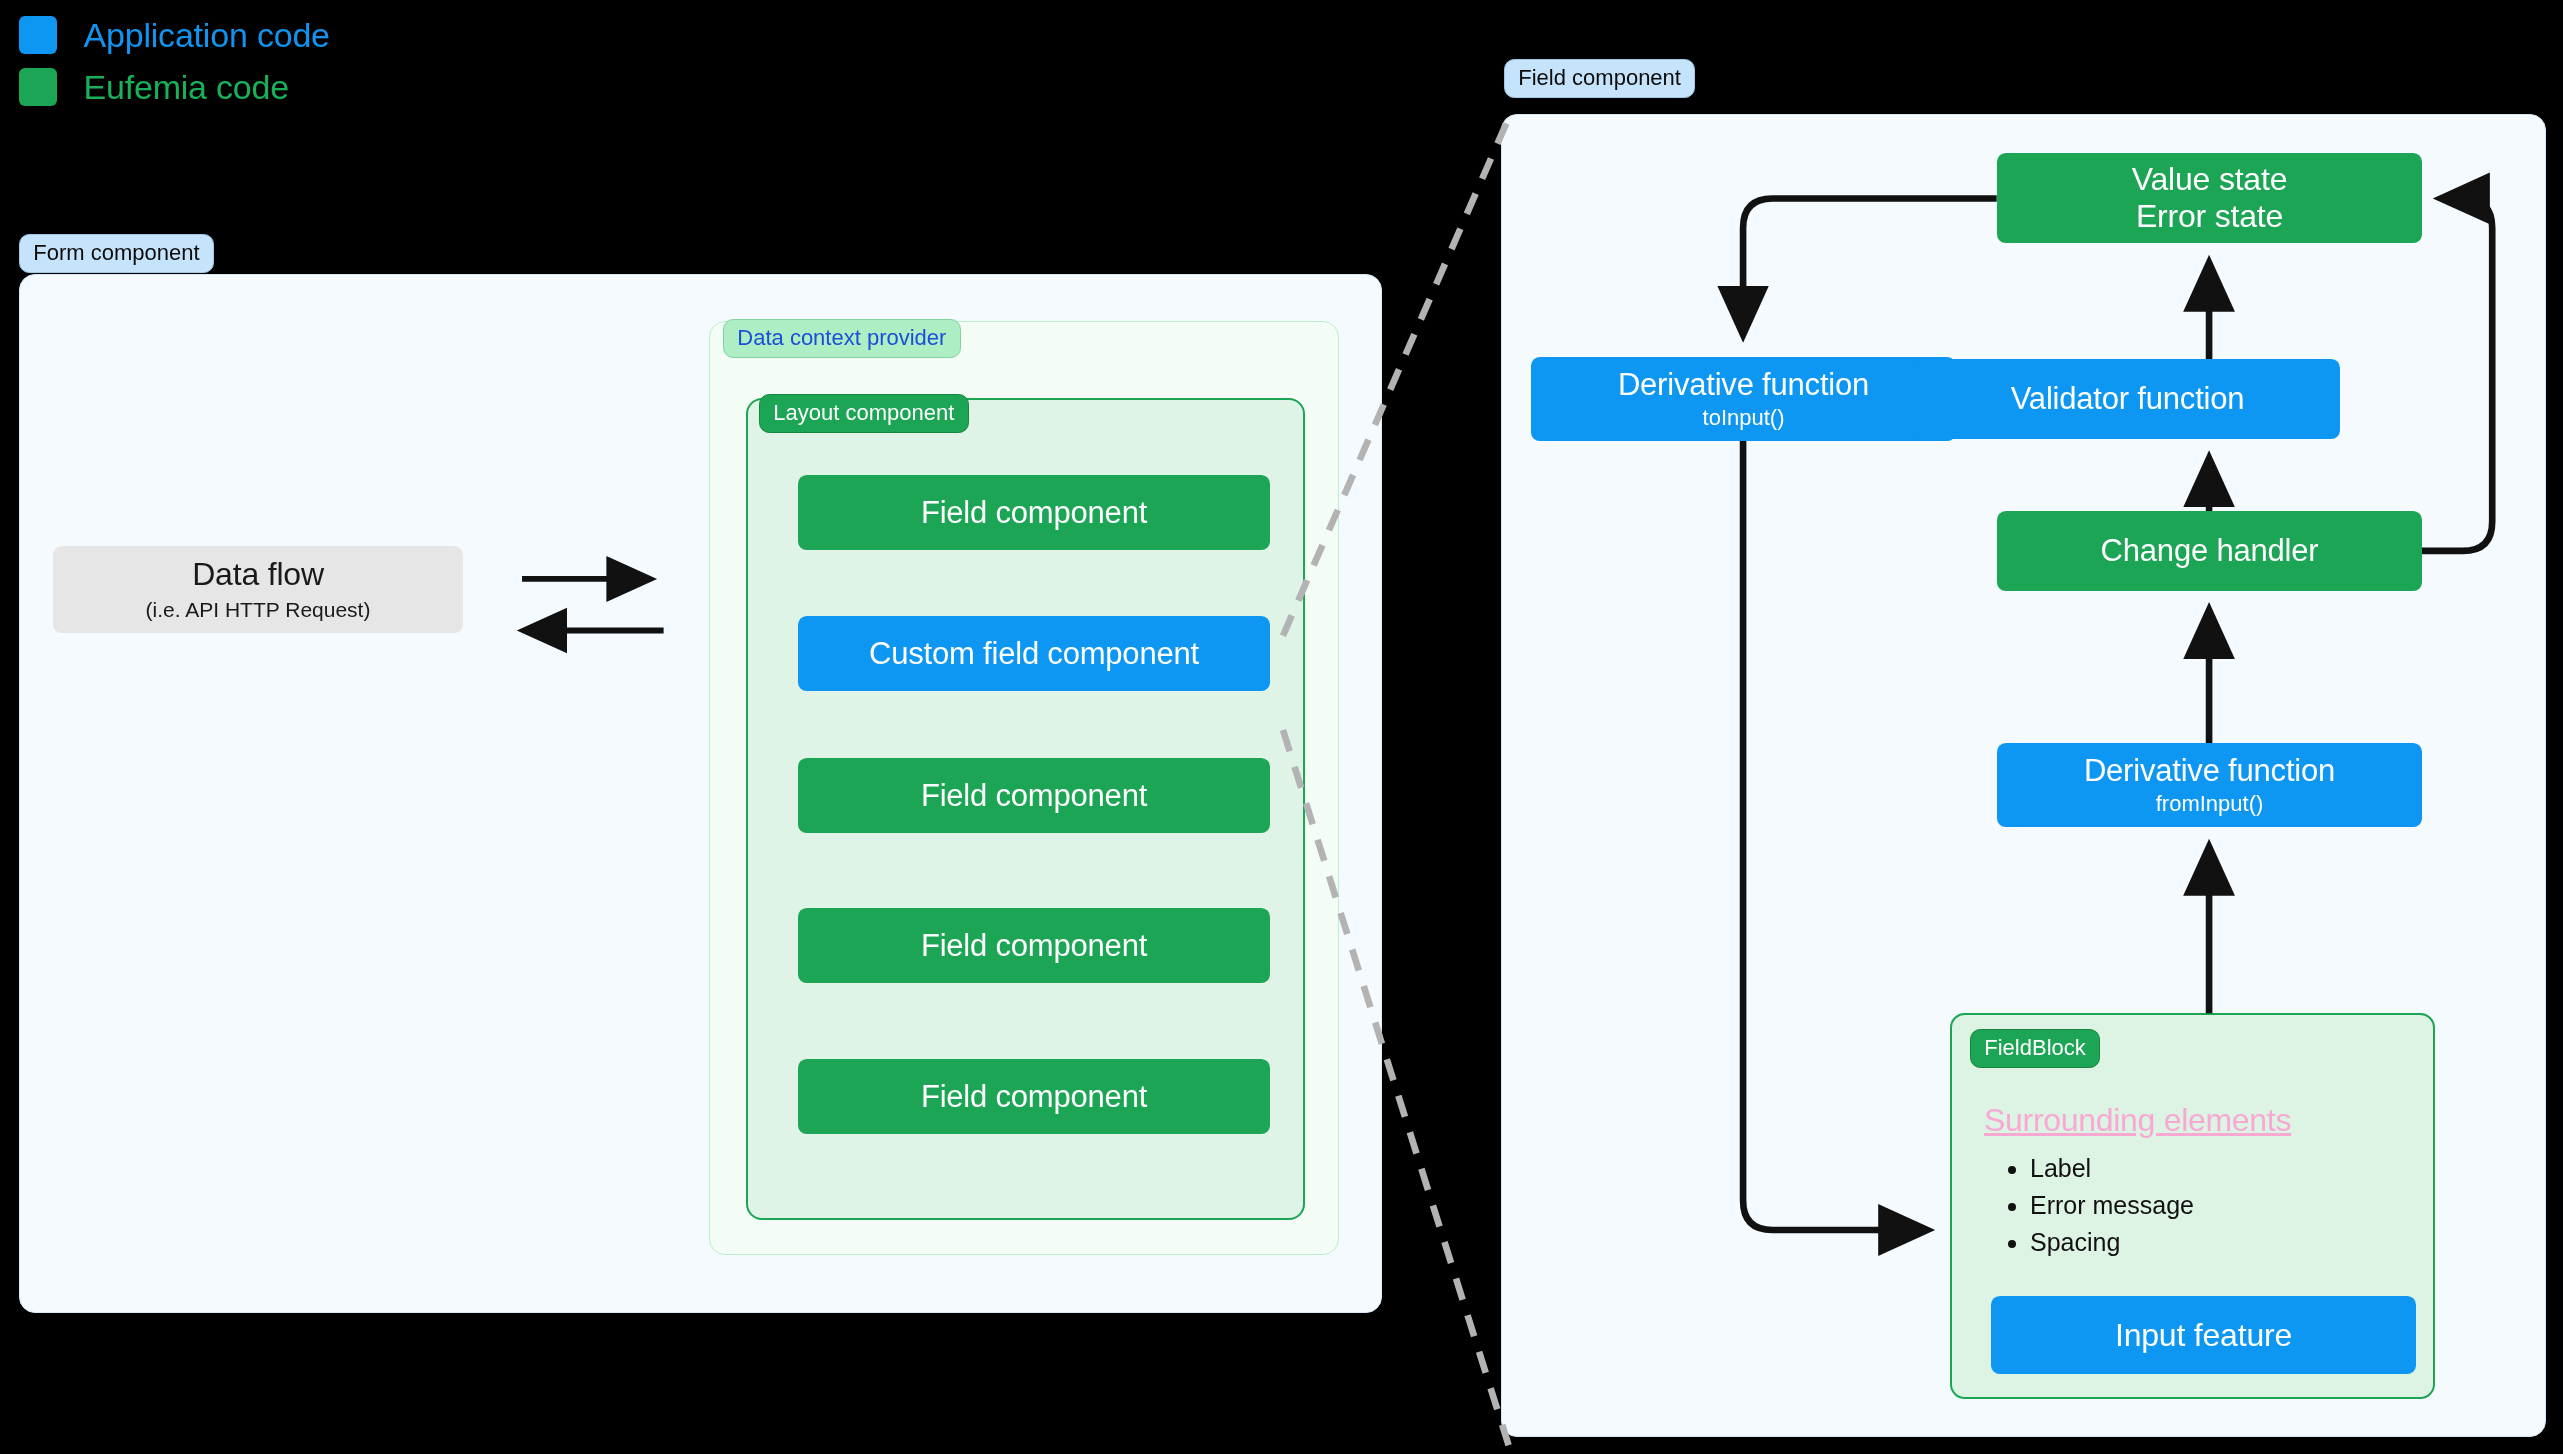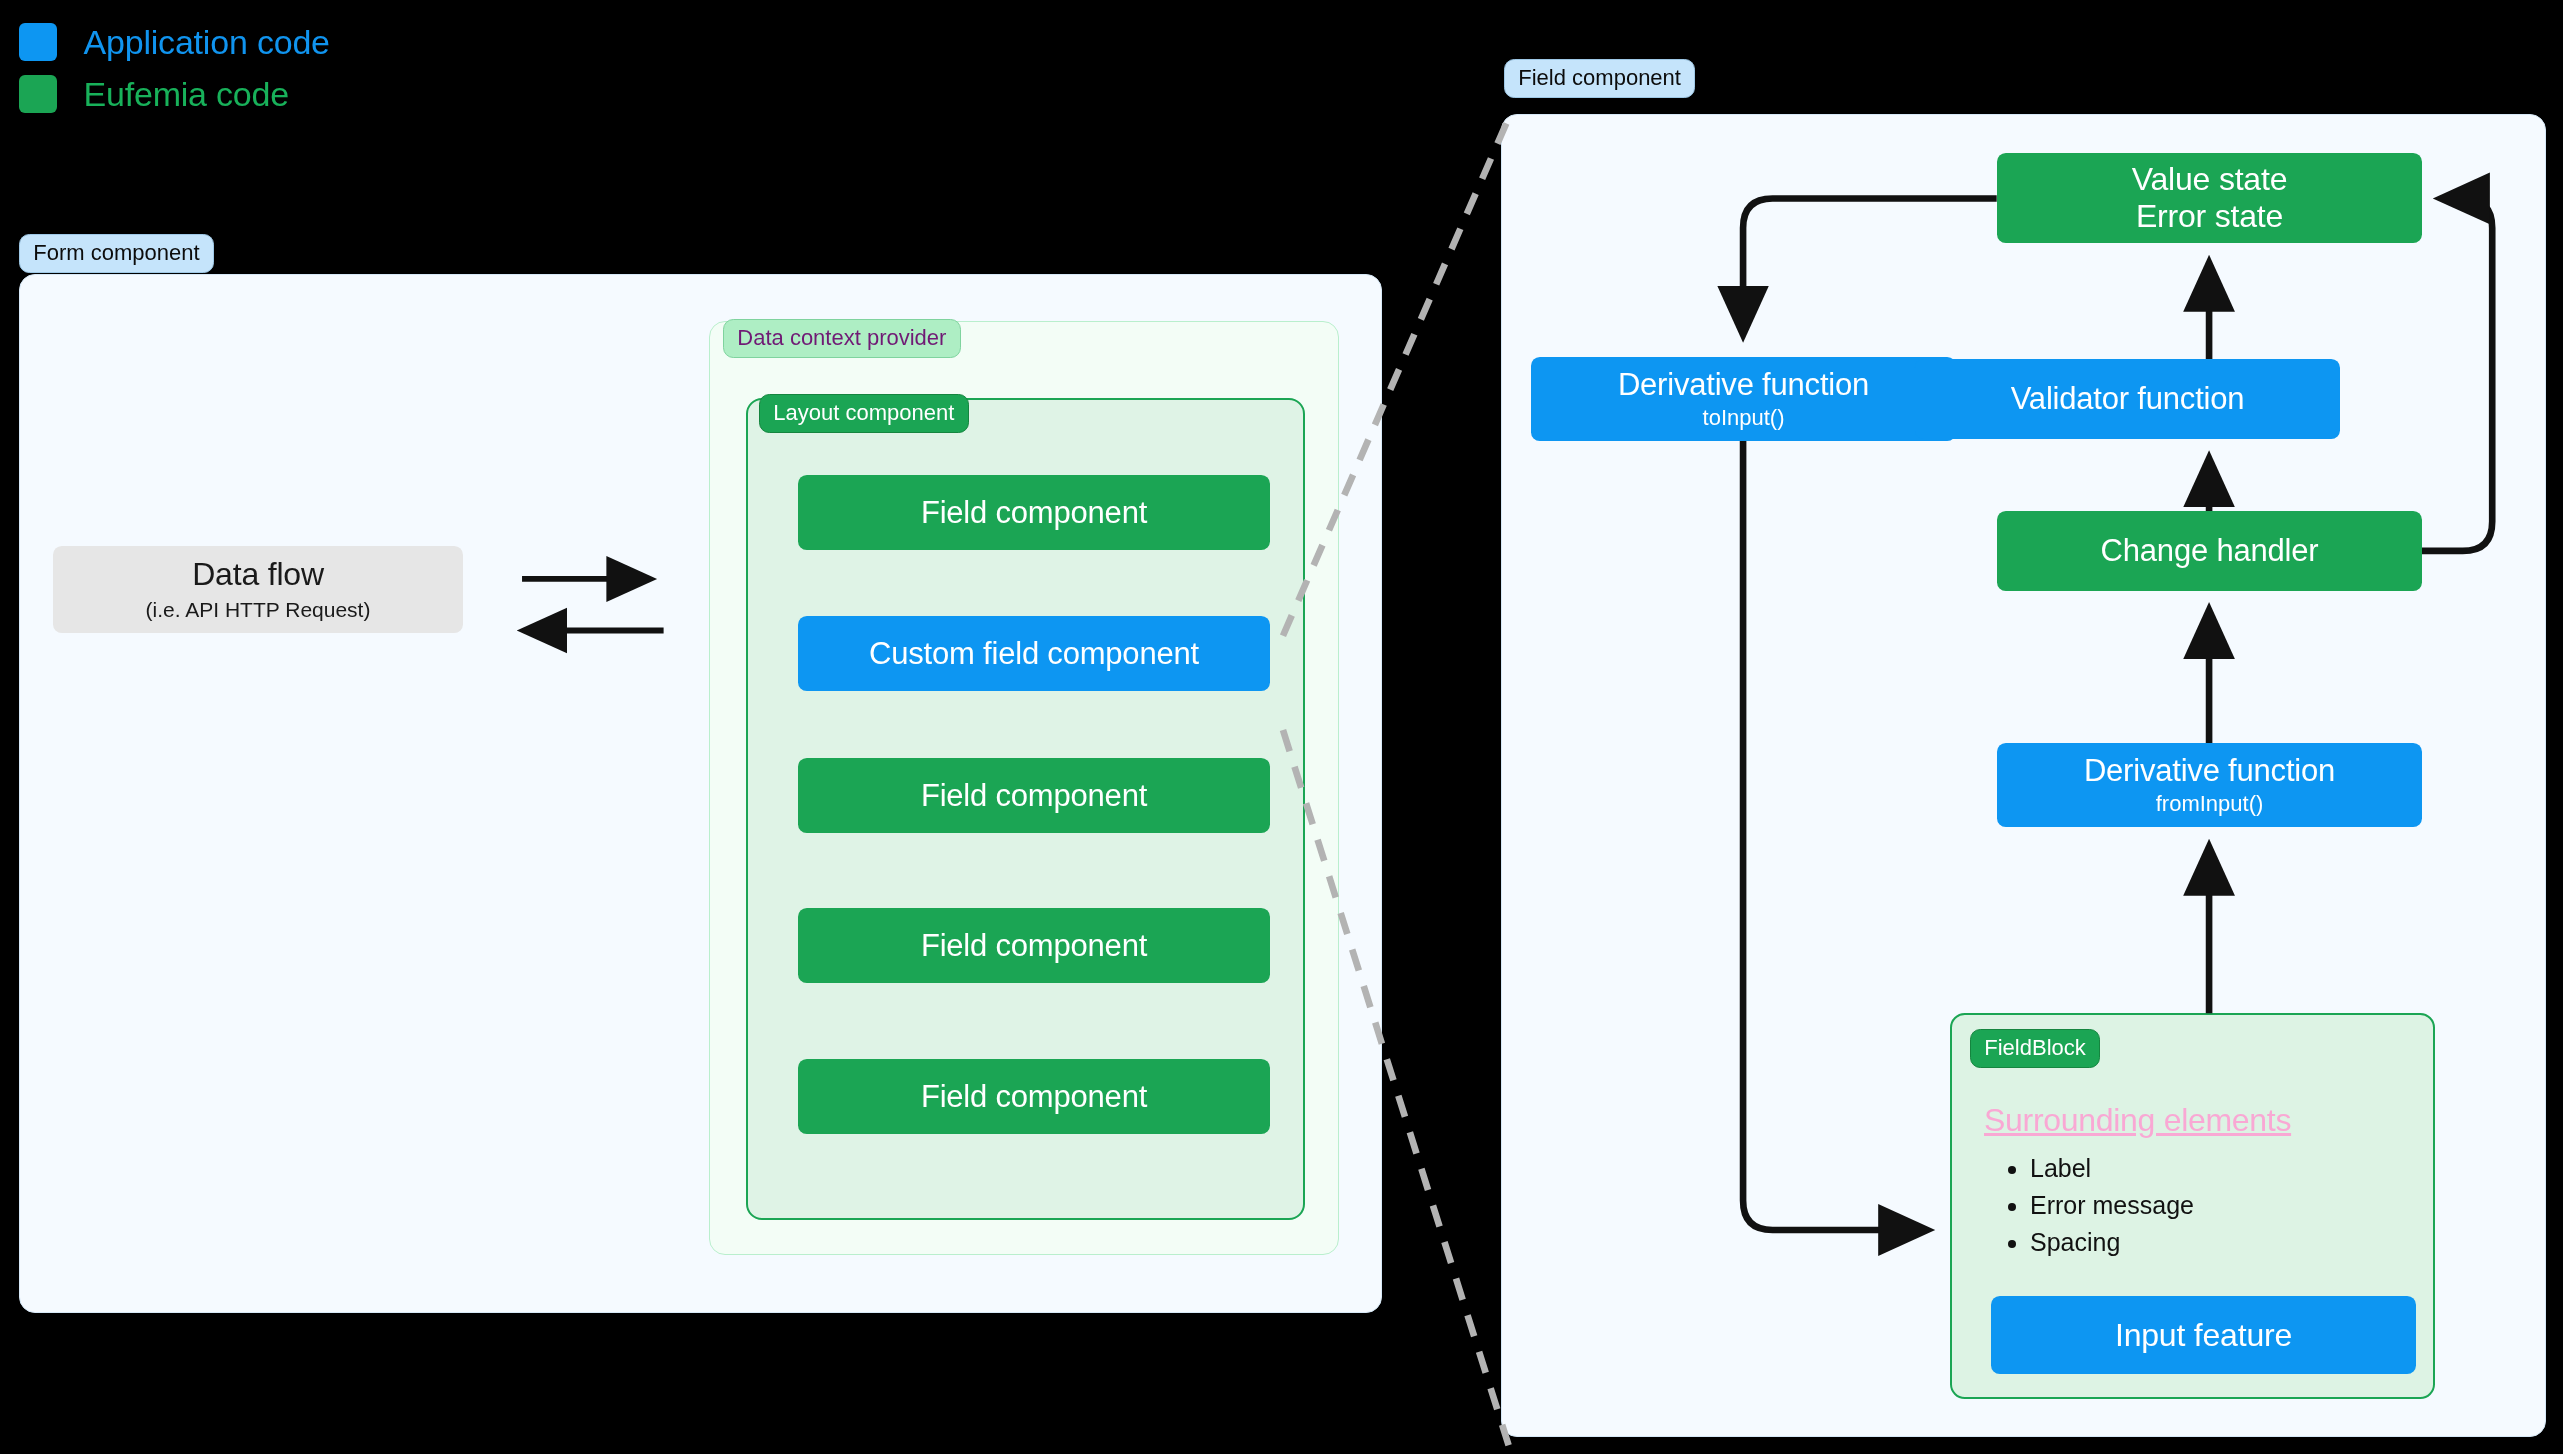--- a/index.html
+++ b/index.html
@@ -4,34 +4,34 @@
 <style>
   html,body{margin:0;padding:0;background:#000;}
   body{
     width:2563px;height:1455px;position:relative;overflow:hidden;
     font-family:"Liberation Sans","DejaVu Sans",sans-serif;
   }
   .canvas{position:absolute;inset:0;}
 
   
   .legend{position:absolute;left:19px;top:16px;}
-  .legend-row{display:flex;align-items:center;height:52px;}
+  .legend-row{display:flex;align-items:flex-start;height:52px;}
   .legend-swatch{width:38px;height:38px;border-radius:5.9px;flex:0 0 auto;}
   .legend-label{margin-left:26.5px;font-size:34px;letter-spacing:-0.2px;}
   .legend-row.app .legend-label{color:#1094ef;}
   .legend-row.euf .legend-label{color:#18b15a;}
 
   
   .tag{
     position:absolute;display:inline-flex;align-items:center;
     border-radius:10.3px;padding:6.6px 13.3px 8px;font-size:22px;
     line-height:1;white-space:nowrap;z-index:6;
   }
   .tag.blue{background:#c5e4fb;color:#0c0c0c;border:0.7px solid #9ec8e6;}
-  .tag.greenlight{background:#aeeec4;color:#701a75;border:0.7px solid #7fd39e;}
+  .tag.greenlight{background:#aeeec4;color:#1d4ed8;border:0.7px solid #7fd39e;}
   .tag.greensolid{background:#1ba554;color:#fff;border:0.7px solid #15853f;}
 
   
   .panel{position:absolute;border-radius:16px;}
   .panel-form{
     left:19px;top:274px;width:1361px;height:1037px;
     background:#f5faff;border:1.5px solid #d6e8f7;
   }
   .panel-field{
     left:1501px;top:114px;width:1043px;height:1321px;

